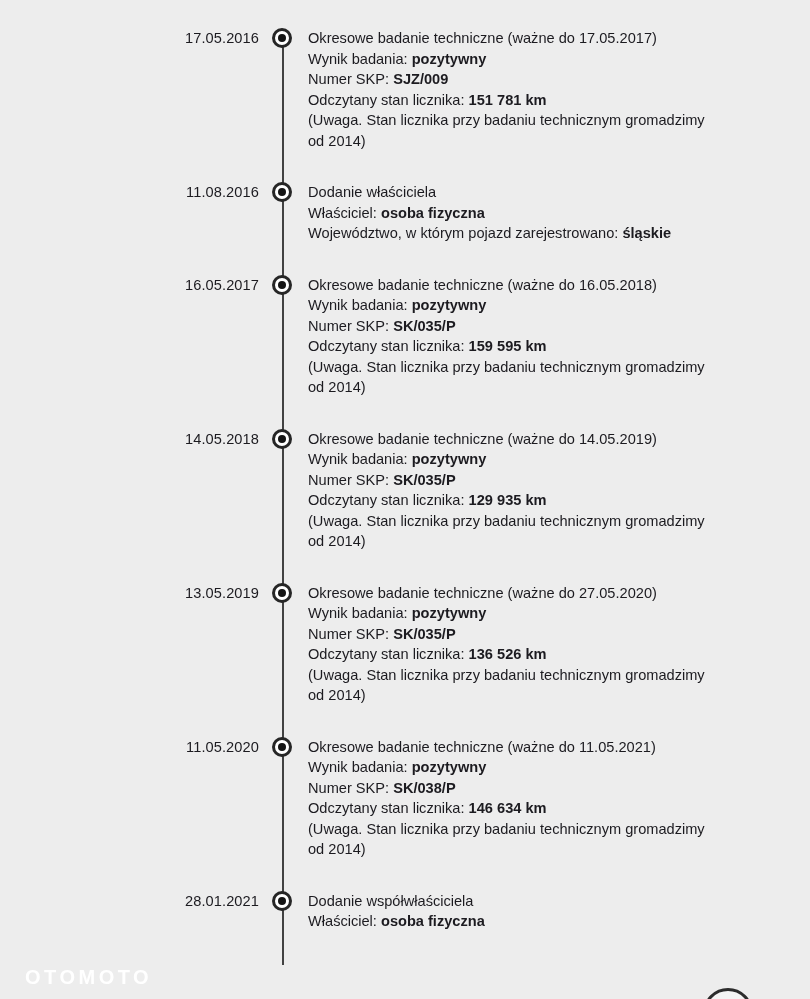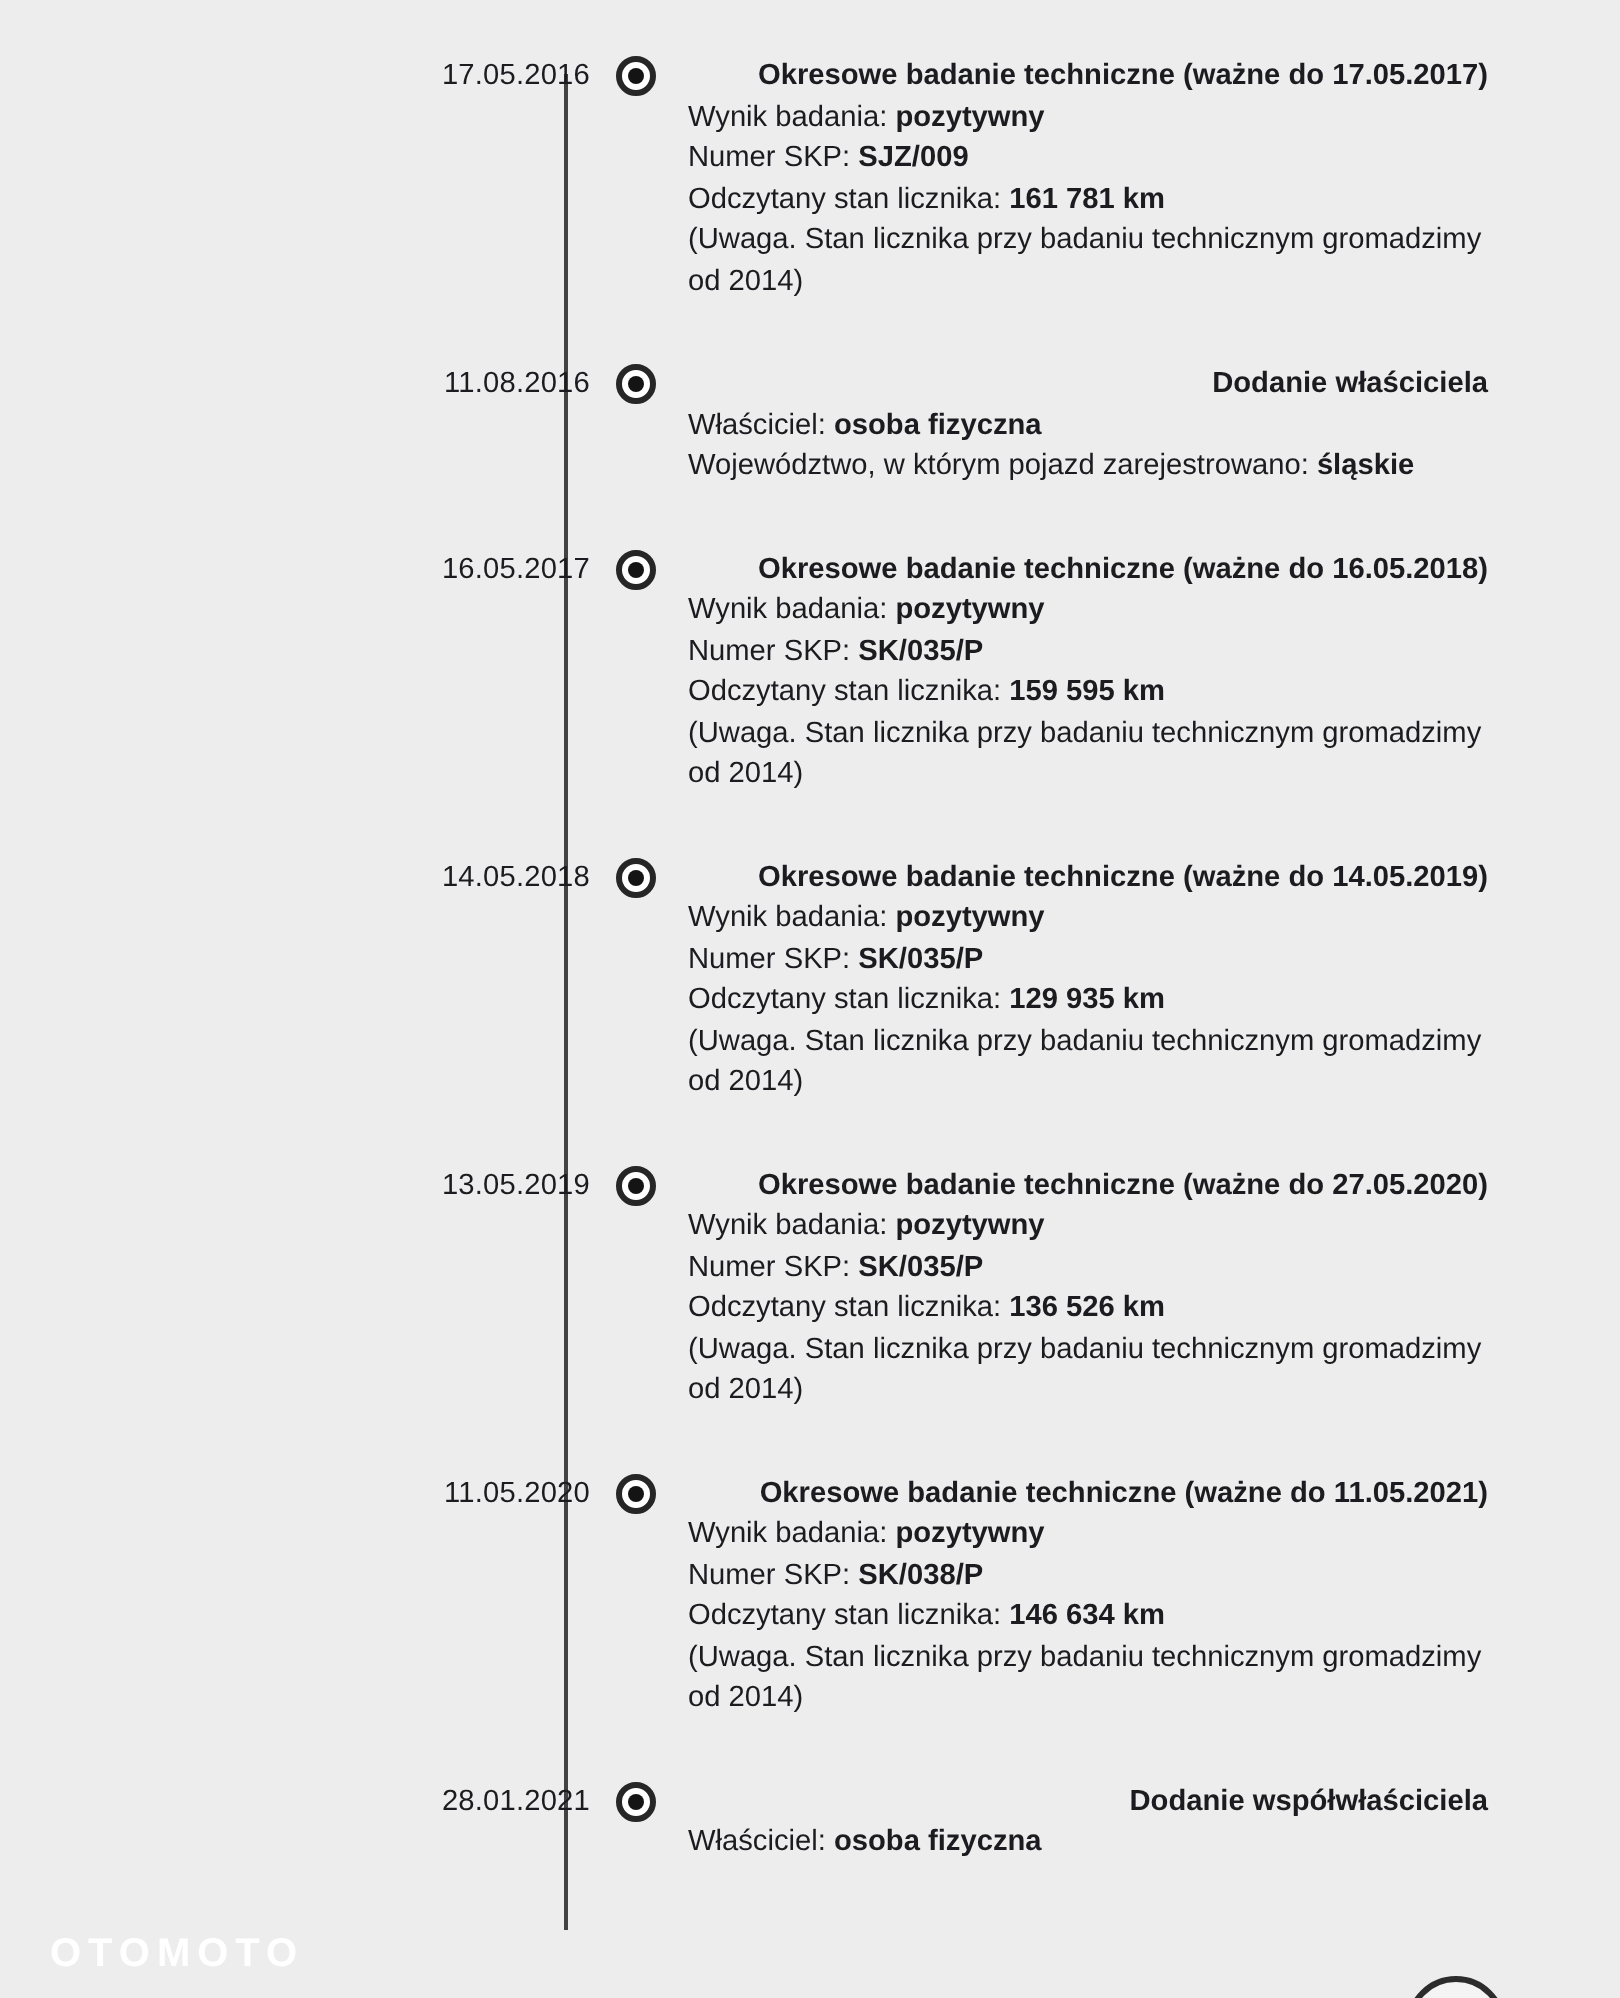--- a/index.html
+++ b/index.html
@@ -32,21 +32,20 @@
     height: 928px;
     background: #424242;
   }
   .entry {
     position: relative;
     display: grid;
     grid-template-columns: 259px 49px 400px;
     margin-bottom: 31px;
     font-size: 14.6px;
     line-height: 20.5px;
-    margin-left: 36px;
   }
   .date {
     text-align: right;
     color: #1c1b20;
     letter-spacing: 0.1px;
   }
   .marker-col {
     position: relative;
   }
   .marker {
@@ -68,22 +67,21 @@
     width: 8px;
     height: 8px;
     margin: -4px 0 0 -4px;
     border-radius: 50%;
     background: #141414;
   }
   .content {
     color: #1c1b20;
   }
   .title {
-    font-weight: bold;
-    text-align: right;
+    font-weight: normal;
   }
   .field .value {
     font-weight: bold;
   }
   .note {
     font-weight: normal;
   }
   .logo {
     position: absolute;
     left: 25px;
@@ -116,21 +114,21 @@
     <div id="entries">
   <div class="entry">
     <div class="date">17.05.2016</div>
     <div class="marker-col">
       <span class="marker"></span>
     </div>
     <div class="content">
       <div class="title">Okresowe badanie techniczne (ważne do 17.05.2017)</div>
     <div class="field"><span class="label">Wynik badania: </span><span class="value">pozytywny</span></div>
             <div class="field"><span class="label">Numer SKP: </span><span class="value">SJZ/009</span></div>
-            <div class="field"><span class="label">Odczytany stan licznika: </span><span class="value">161 781 km</span></div>
+            <div class="field"><span class="label">Odczytany stan licznika: </span><span class="value">151 781 km</span></div>
             <div class="note">(Uwaga. Stan licznika przy badaniu technicznym gromadzimy od 2014)</div>
           </div>
   </div>
 
   <div class="entry">
     <div class="date">11.08.2016</div>
     <div class="marker-col">
       <span class="marker"></span>
     </div>
     <div class="content">

